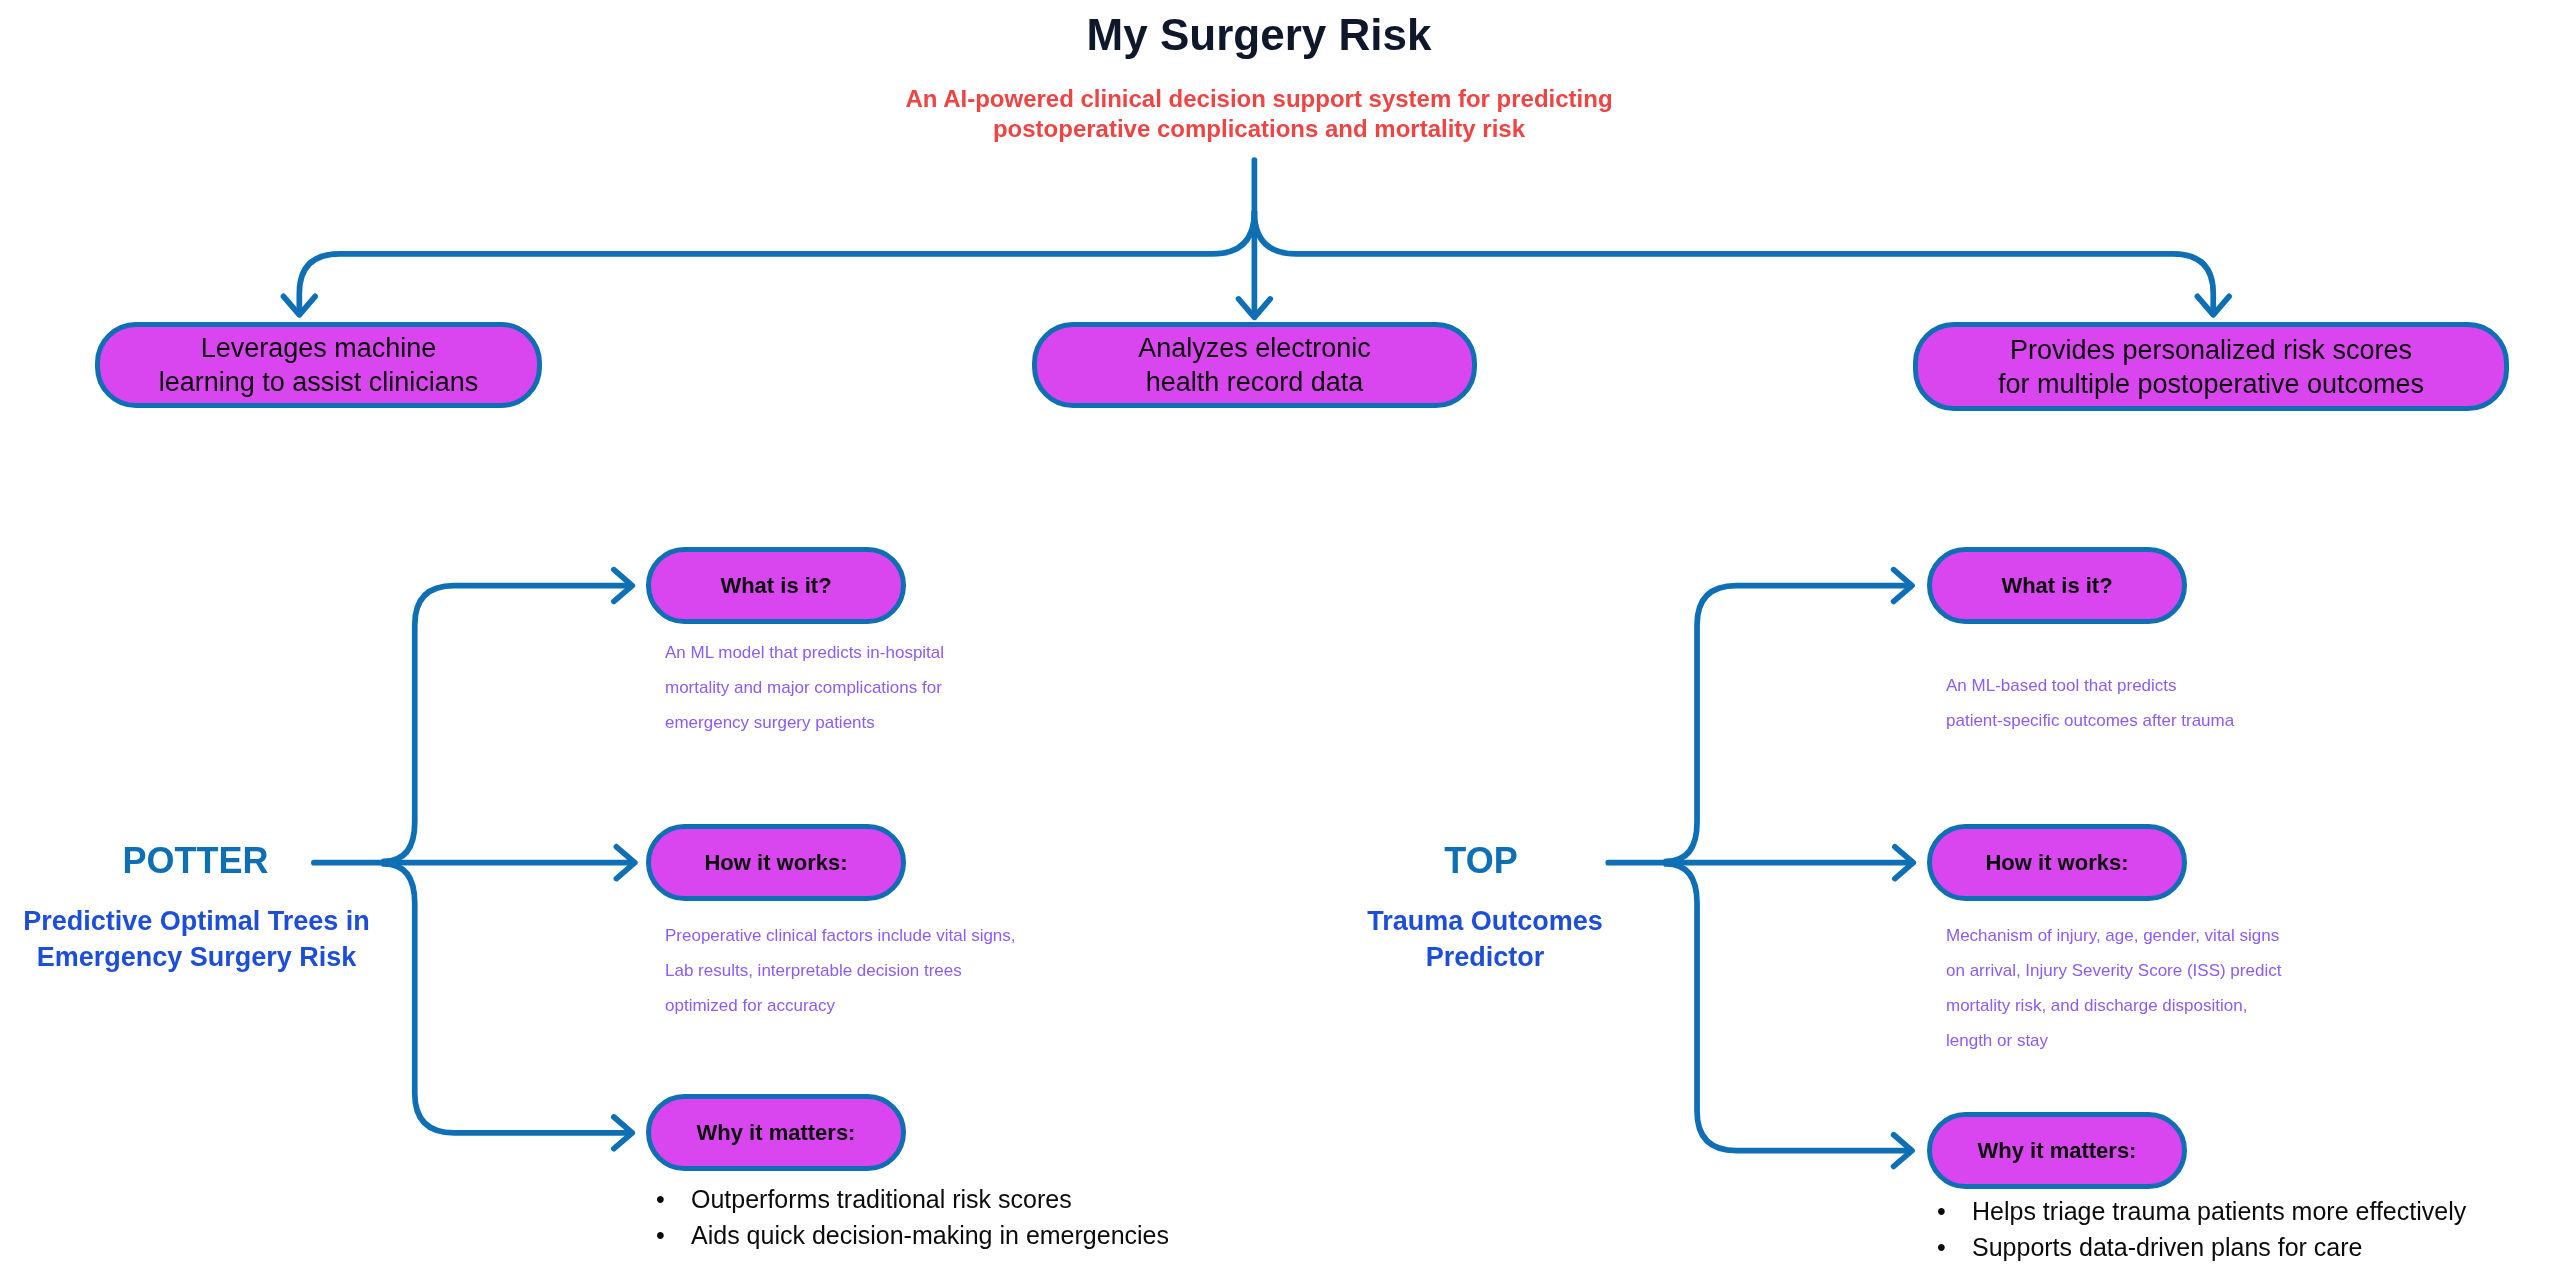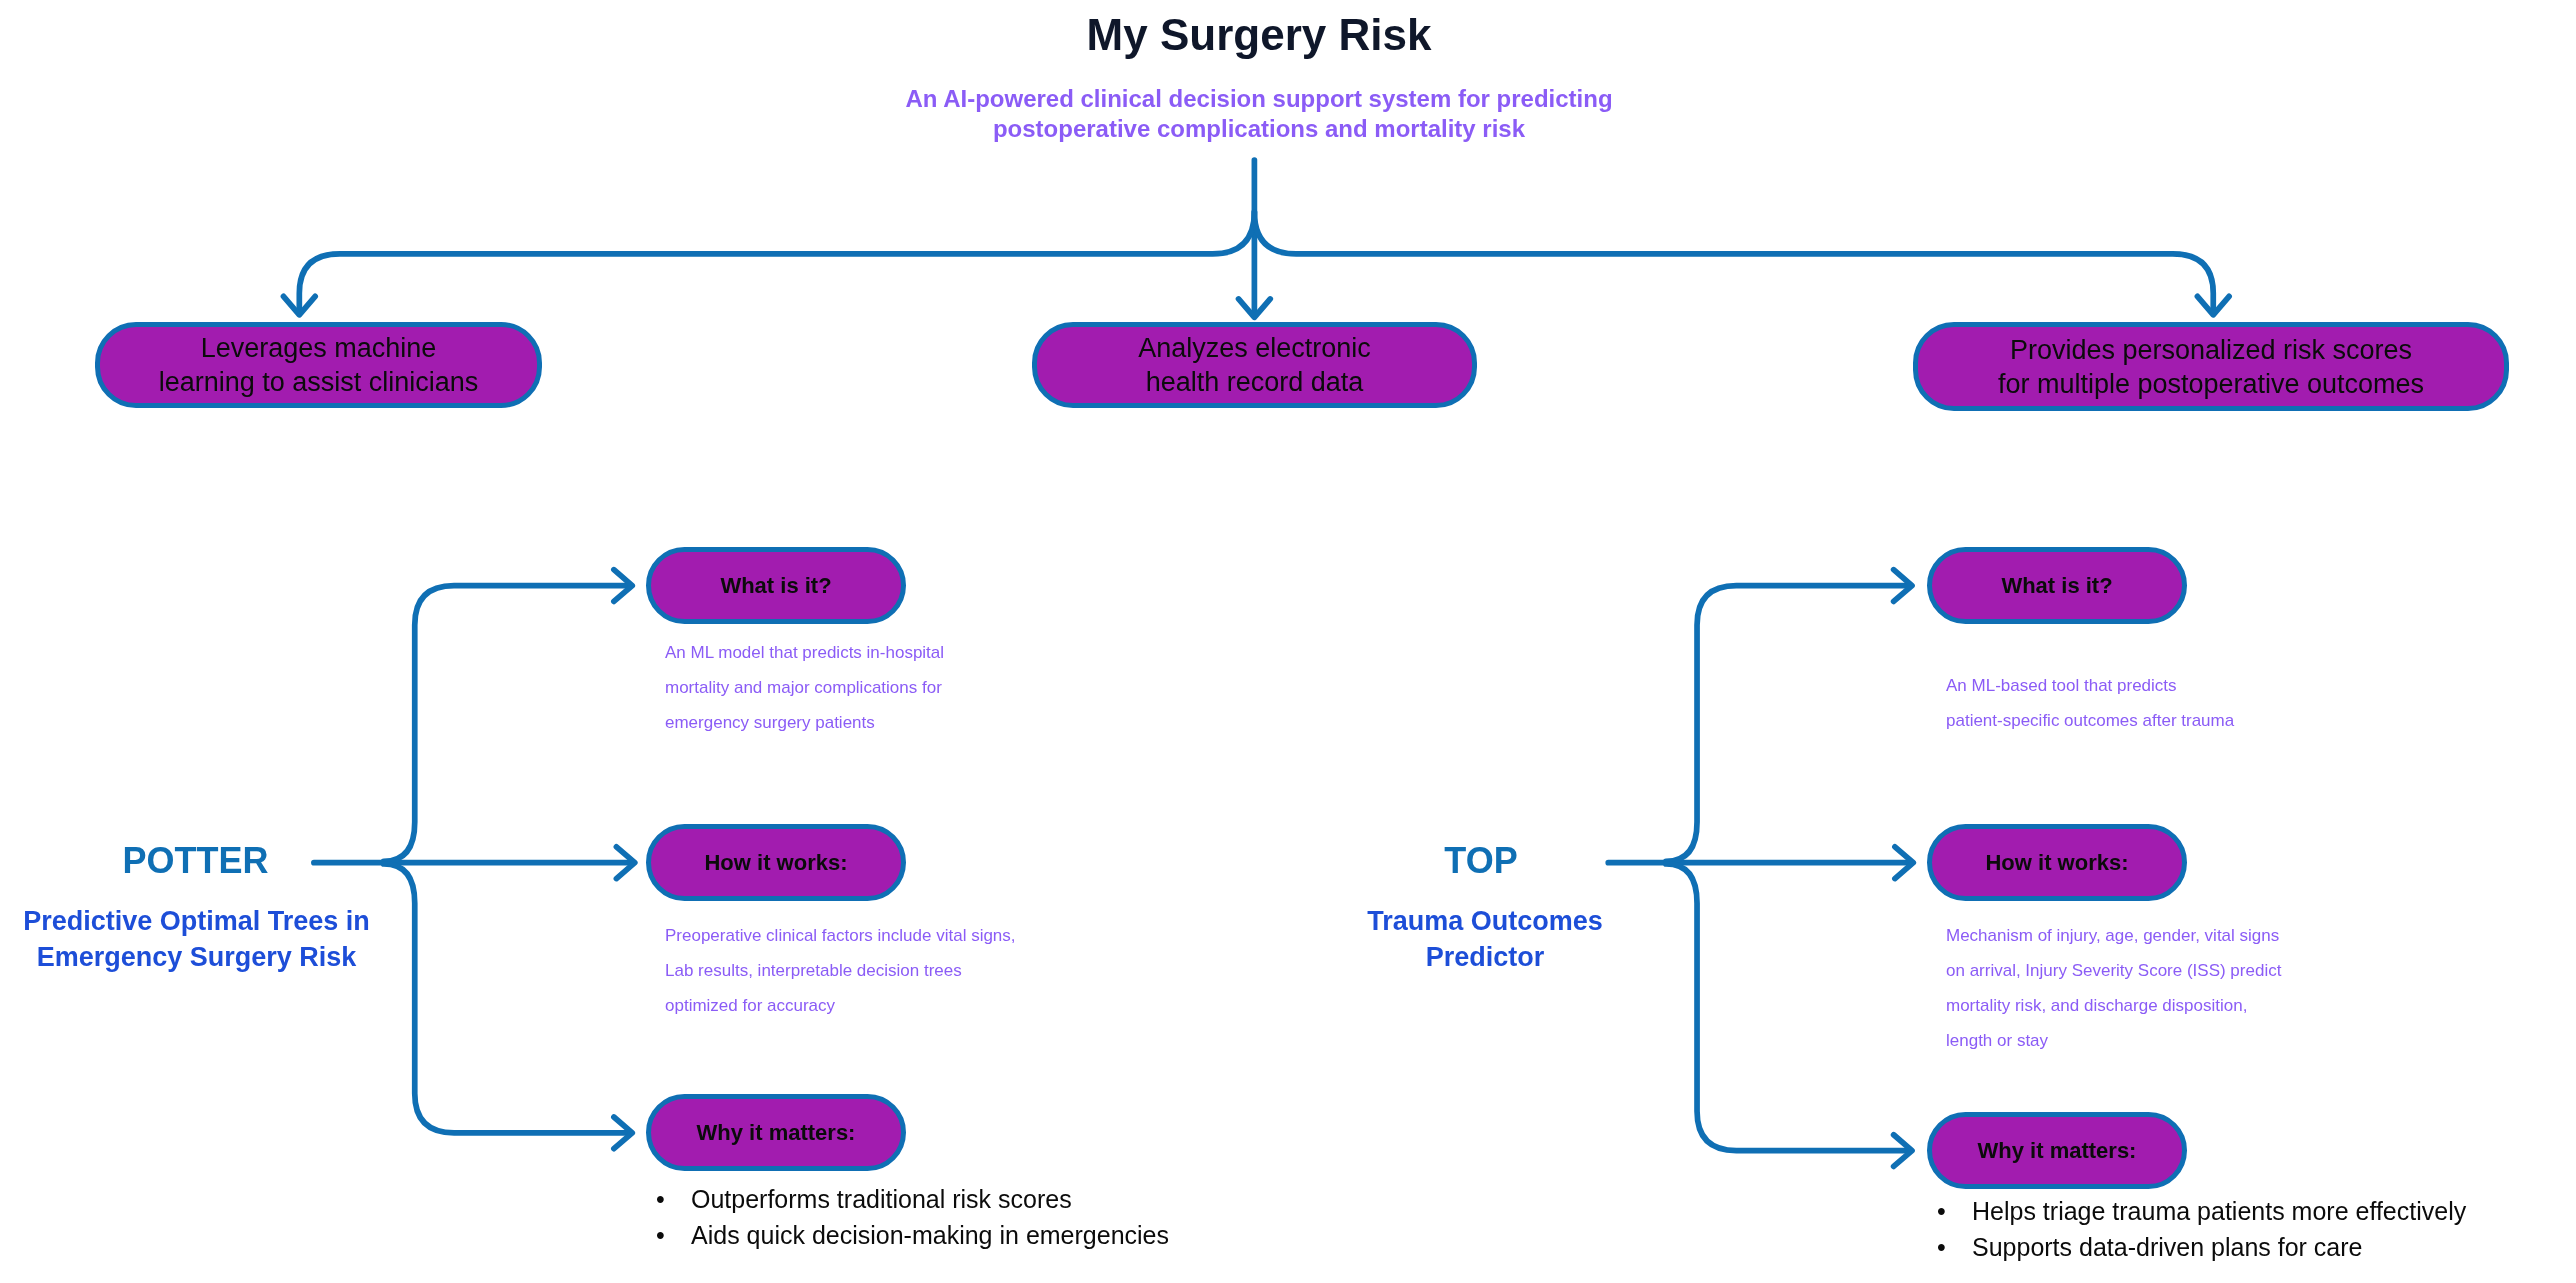--- a/index.html
+++ b/index.html
@@ -11,27 +11,27 @@
     font-family:"Liberation Sans", sans-serif;
     color:#0b0b0b;
   }
   .abs{position:absolute;}
   .pre{white-space:pre-line;}
   .center{text-align:center;}
   .title{
     font-size:44px;font-weight:bold;color:#0f172a;letter-spacing:0px;
   }
   .subtitle{
-    font-size:24px;font-weight:bold;line-height:30px;color:#8b5cf6;
+    font-size:24px;font-weight:bold;line-height:30px;color:#ef4444;
   }
   .pill{
     box-sizing:border-box;
     border:5.7px solid #0f6fb4;
     border-radius:41px;
-    background:#a21caf;
+    background:#d946ef;
     display:flex;align-items:center;justify-content:center;
     text-align:center;
   }
   .pill-big{font-size:27px;line-height:34px;font-weight:400;}
   .pill-label{font-size:22px;font-weight:bold;}
   .acronym{font-size:36px;font-weight:bold;color:#0f6fb4;line-height:46px;}
   .section-name{font-size:27px;font-weight:bold;line-height:36px;color:#1d4ed8;}
   .body-text{font-size:17px;line-height:35px;font-weight:400;color:#8b5cf6;}
   .bullets .bullet-row{display:flex;align-items:baseline;height:36px;font-size:25px;color:#0b0b0b;}
   .bullets .dot{width:35px;text-align:left;font-size:25px;}

